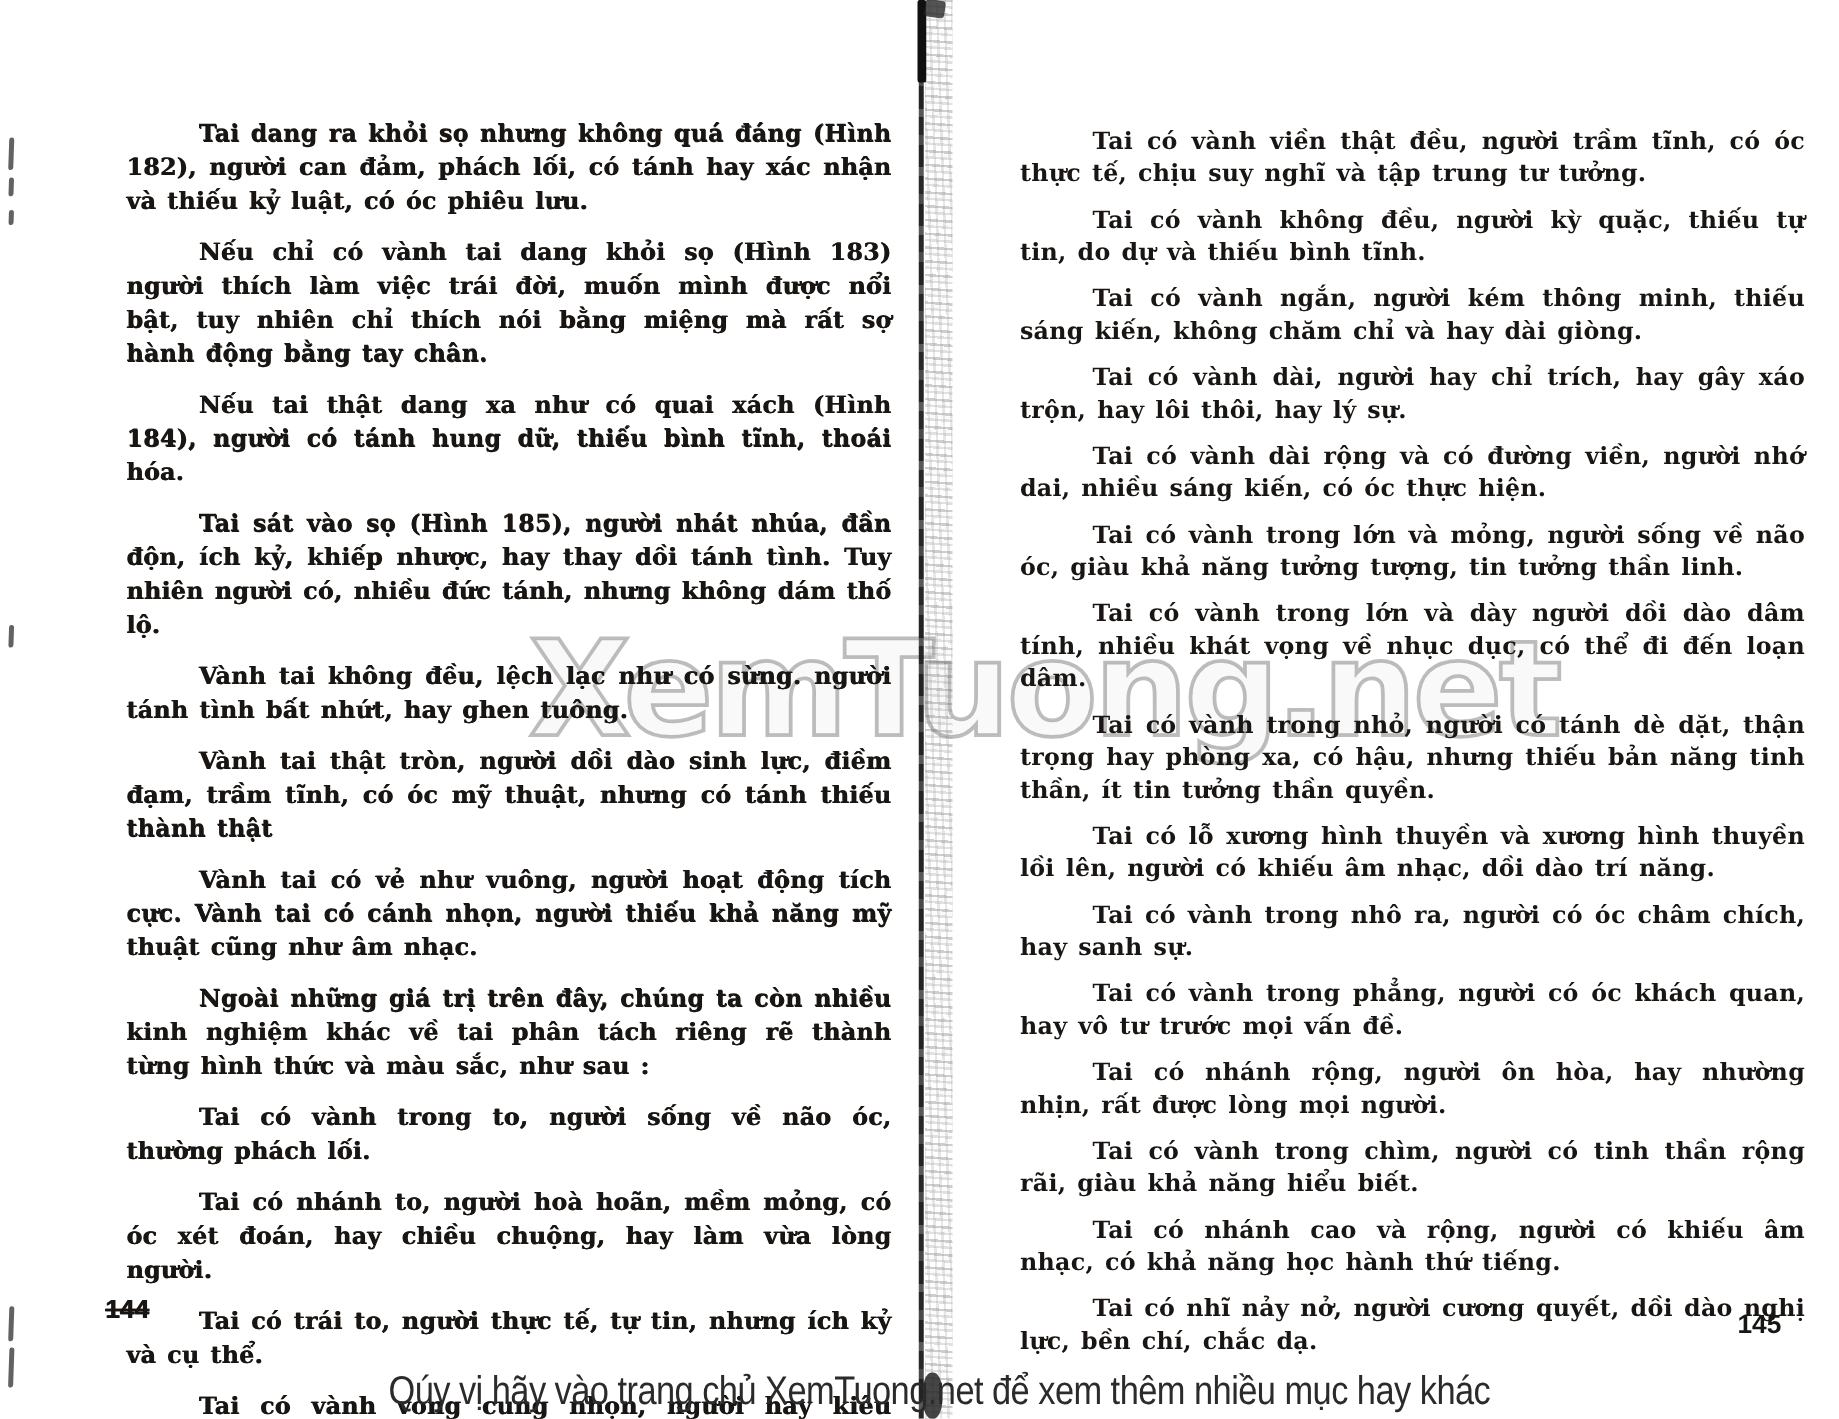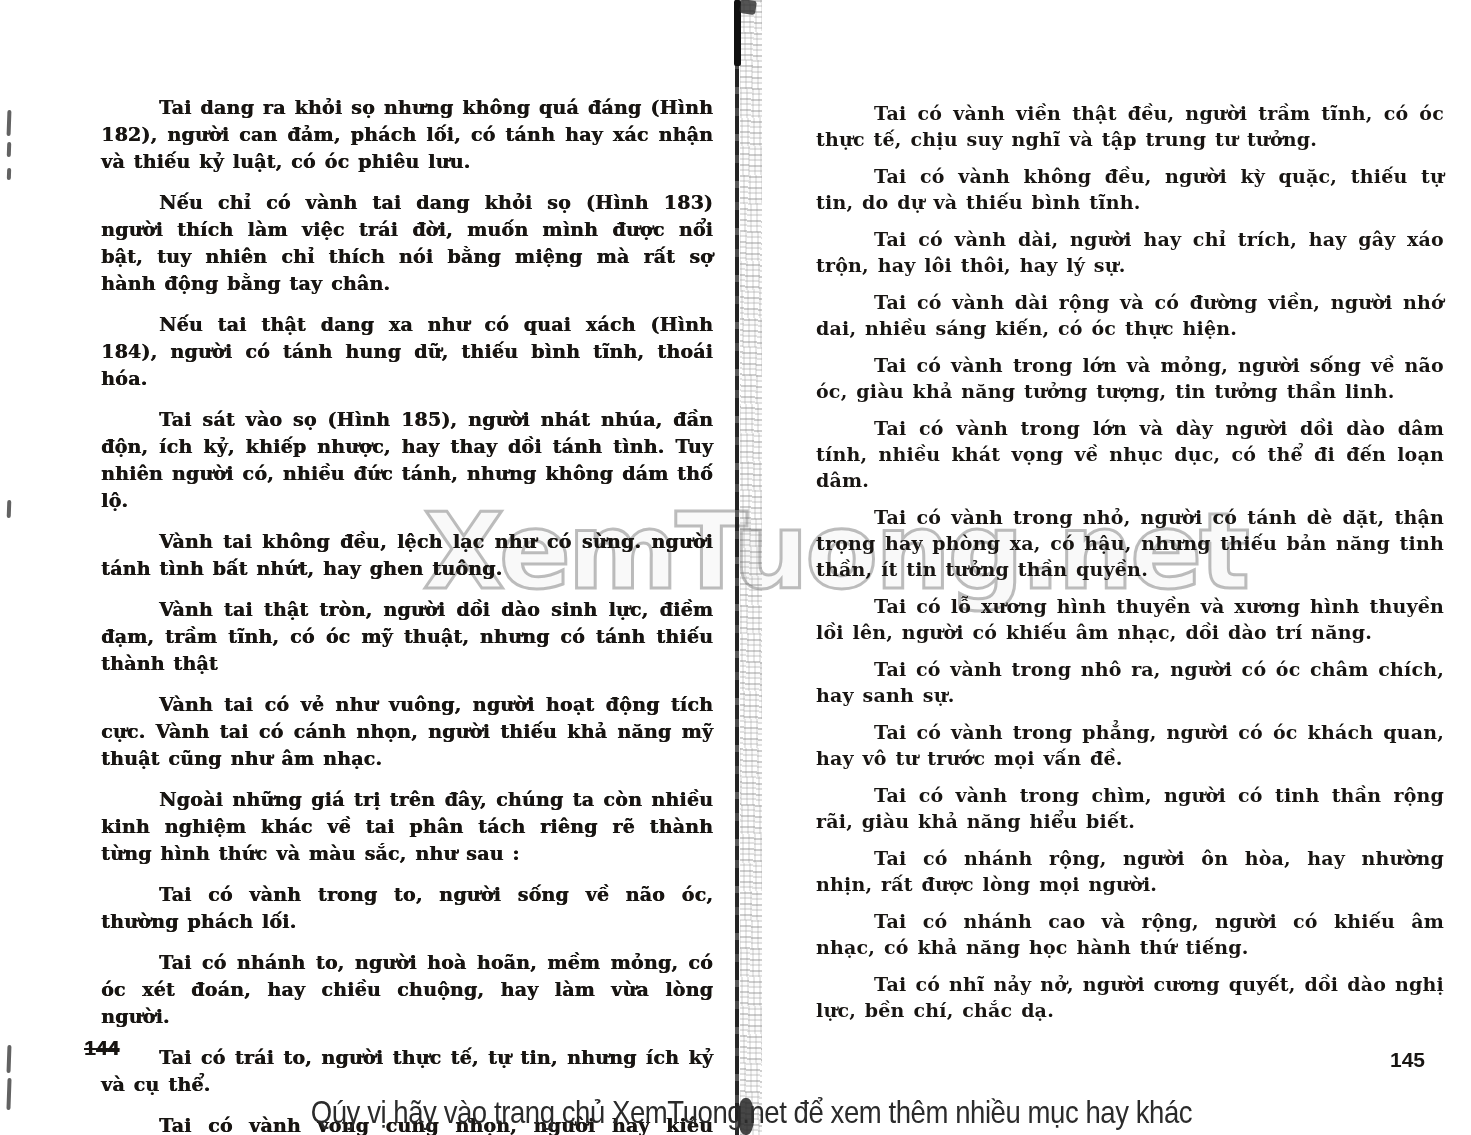--- a/index.html
+++ b/index.html
@@ -115,30 +115,31 @@
   <p class="para">Tai có vành trong to, người sống về não óc, thường phách lối.</p>
   <p class="para">Tai có nhánh to, người hoà hoãn, mềm mỏng, có óc xét đoán, hay chiều chuộng, hay làm vừa lòng người.</p>
   <p class="para">Tai có trái to, người thực tế, tự tin, nhưng ích kỷ và cụ thể.</p>
   <p class="para">Tai có vành vong cung nhọn, người hay kiêu ngạo, chua chát, ưa châm biếm.</p>
 </div>
 <div class="pagenum pagenum-left">144</div>
 
 <div class="page-col page-right">
   <p class="para">Tai có vành viền thật đều, người trầm tĩnh, có óc thực tế, chịu suy nghĩ và tập trung tư tưởng.</p>
   <p class="para">Tai có vành không đều, người kỳ quặc, thiếu tự tin, do dự và thiếu bình tĩnh.</p>
+  <p class="para">Tai có vành ngắn, người kém thông minh, thiếu sáng kiến, không chăm chỉ và hay dài giòng.</p>
   <p class="para">Tai có vành dài, người hay chỉ trích, hay gây xáo trộn, hay lôi thôi, hay lý sự.</p>
   <p class="para">Tai có vành dài rộng và có đường viền, người nhớ dai, nhiều sáng kiến, có óc thực hiện.</p>
   <p class="para">Tai có vành trong lớn và mỏng, người sống về não óc, giàu khả năng tưởng tượng, tin tưởng thần linh.</p>
   <p class="para">Tai có vành trong lớn và dày người dồi dào dâm tính, nhiều khát vọng về nhục dục, có thể đi đến loạn dâm.</p>
   <p class="para">Tai có vành trong nhỏ, người có tánh dè dặt, thận trọng hay phòng xa, có hậu, nhưng thiếu bản năng tinh thần, ít tin tưởng thần quyền.</p>
   <p class="para">Tai có lỗ xương hình thuyền và xương hình thuyền lồi lên, người có khiếu âm nhạc, dồi dào trí năng.</p>
   <p class="para">Tai có vành trong nhô ra, người có óc châm chích, hay sanh sự.</p>
   <p class="para">Tai có vành trong phẳng, người có óc khách quan, hay vô tư trước mọi vấn đề.</p>
+  <p class="para">Tai có nhánh rộng, người ôn hòa, hay nhường nhịn, rất được lòng mọi người.</p>
   <p class="para">Tai có vành trong chìm, người có tinh thần rộng rãi, giàu khả năng hiểu biết.</p>
-  <p class="para">Tai có nhánh rộng, người ôn hòa, hay nhường nhịn, rất được lòng mọi người.</p>
   <p class="para">Tai có nhánh cao và rộng, người có khiếu âm nhạc, có khả năng học hành thứ tiếng.</p>
   <p class="para">Tai có nhĩ nảy nở, người cương quyết, dồi dào nghị lực, bền chí, chắc dạ.</p>
 </div>
 <div class="pagenum pagenum-right">145</div>
 
 <div class="gutter">
   <div class="gutter-band"></div>
   <div class="gutter-line"></div>
   <div class="gutter-top"></div>
   <div class="gutter-blob"></div>

